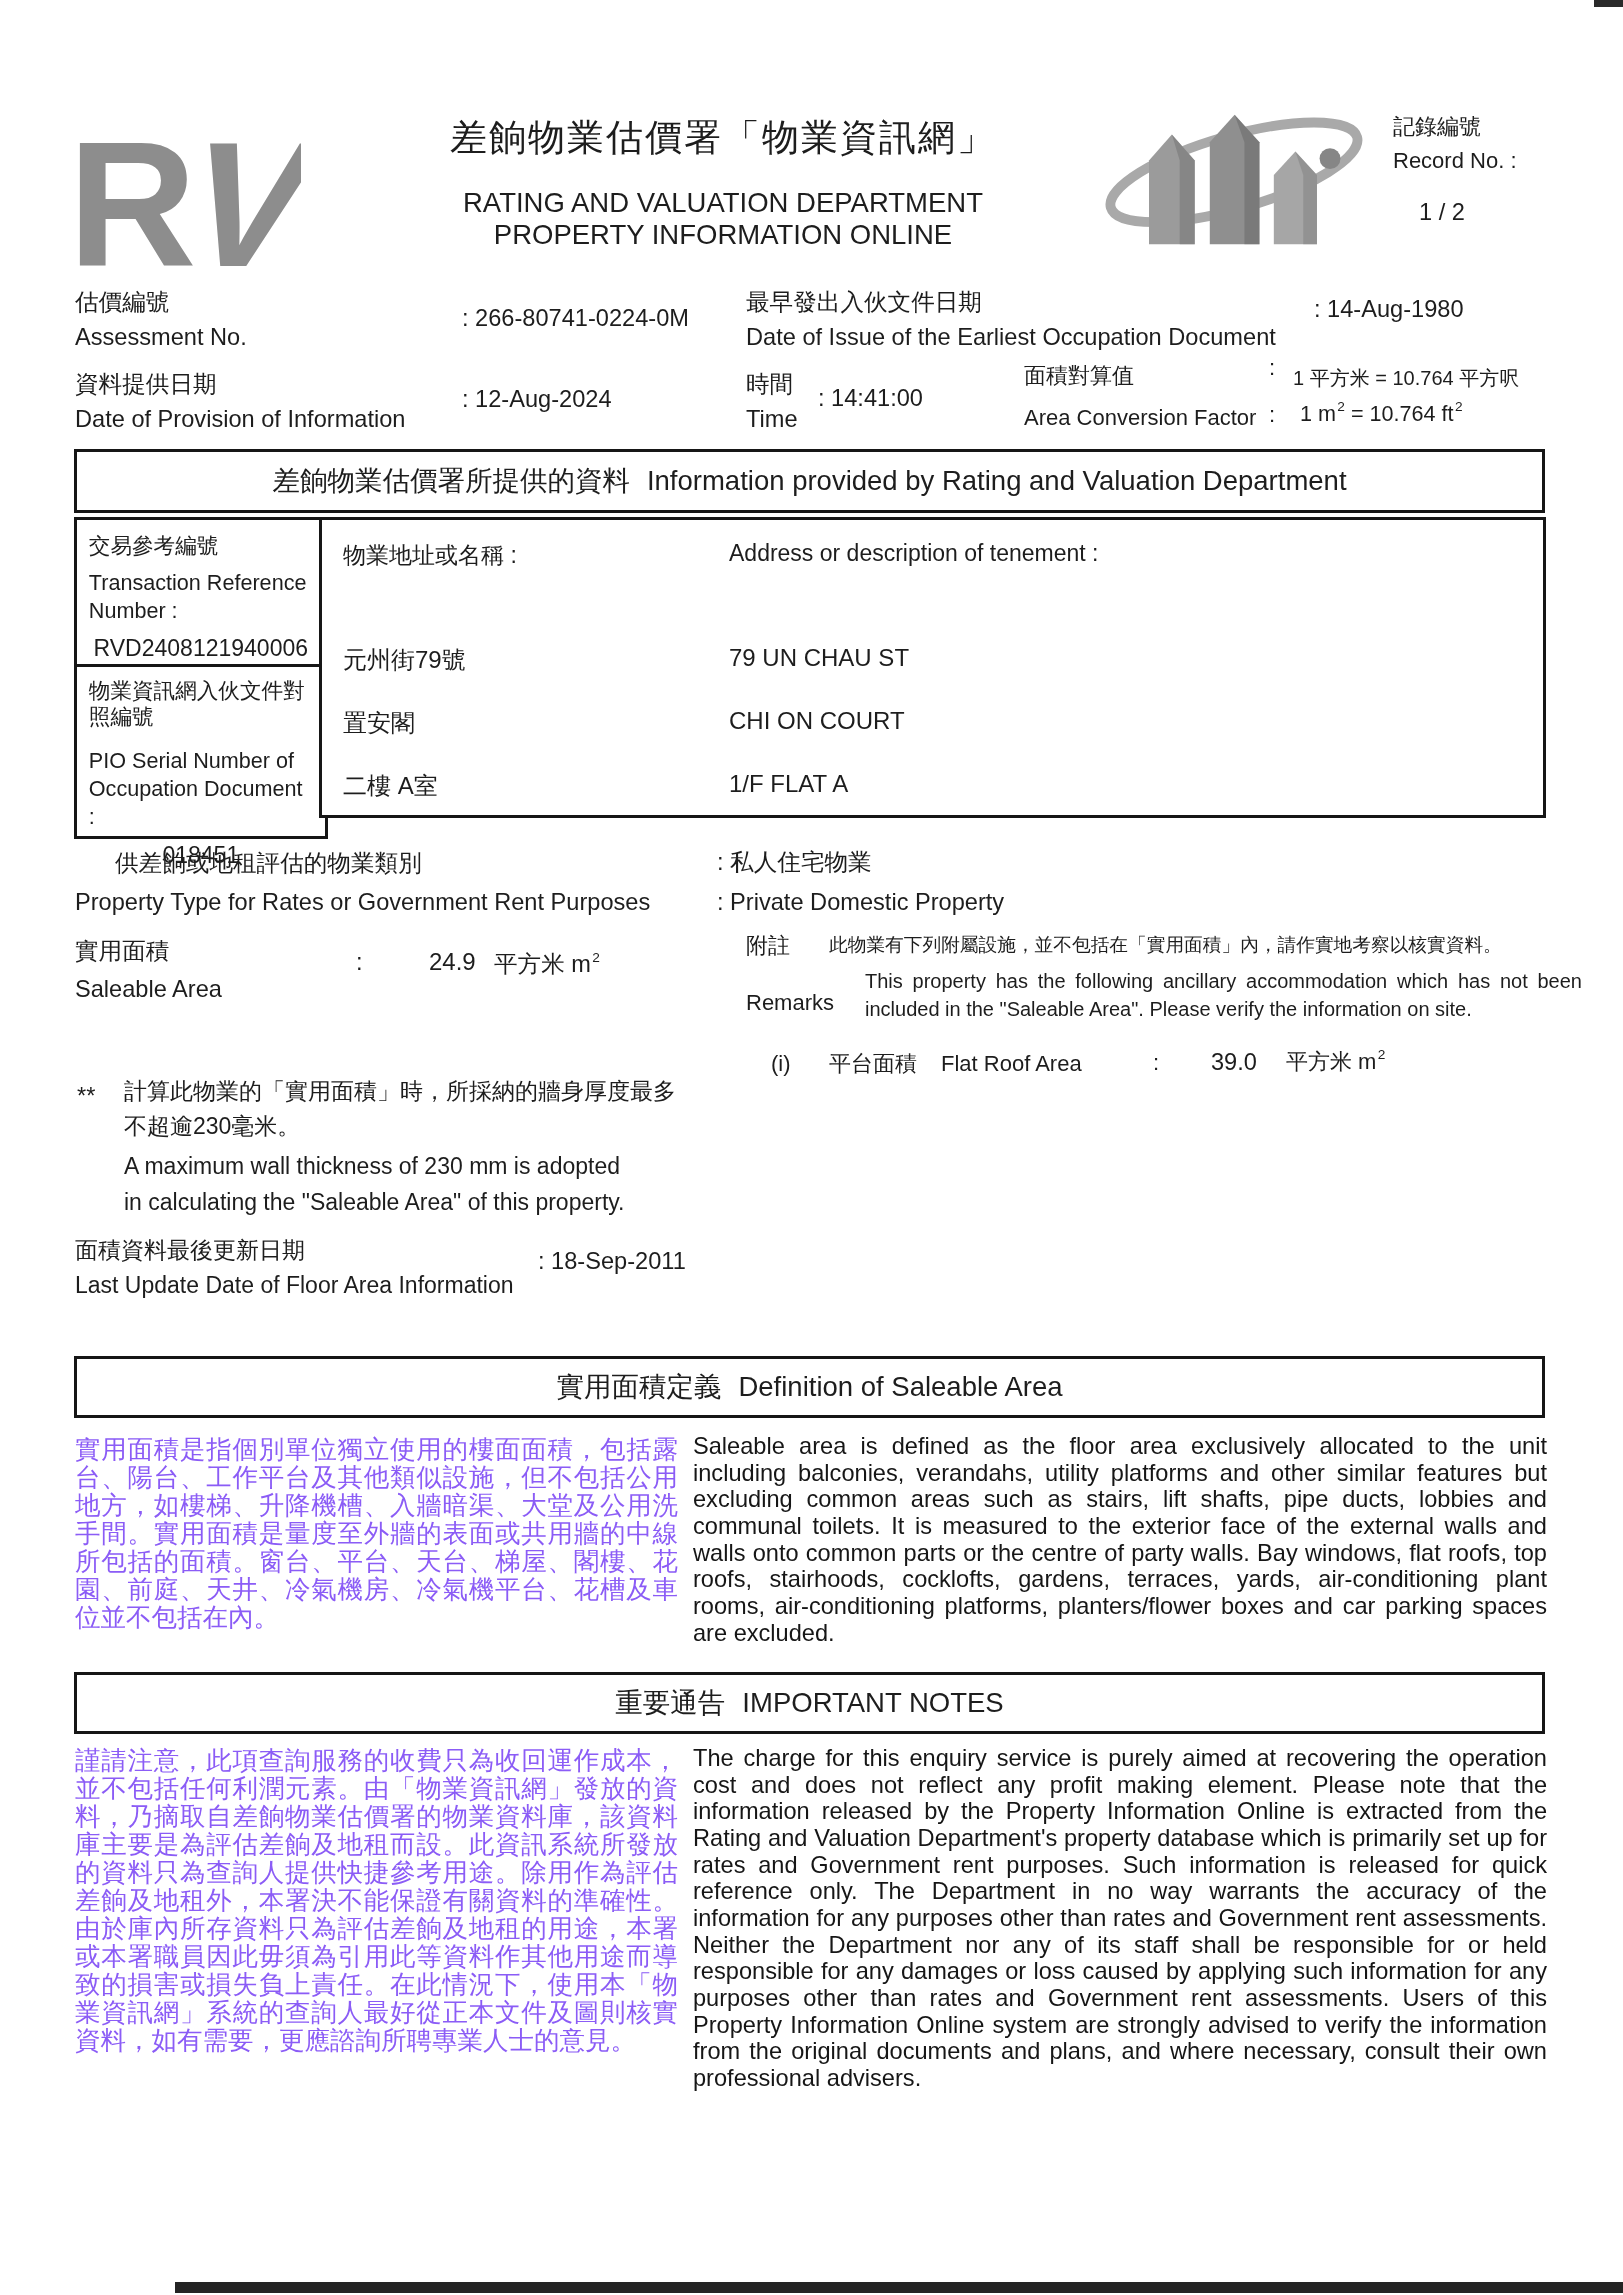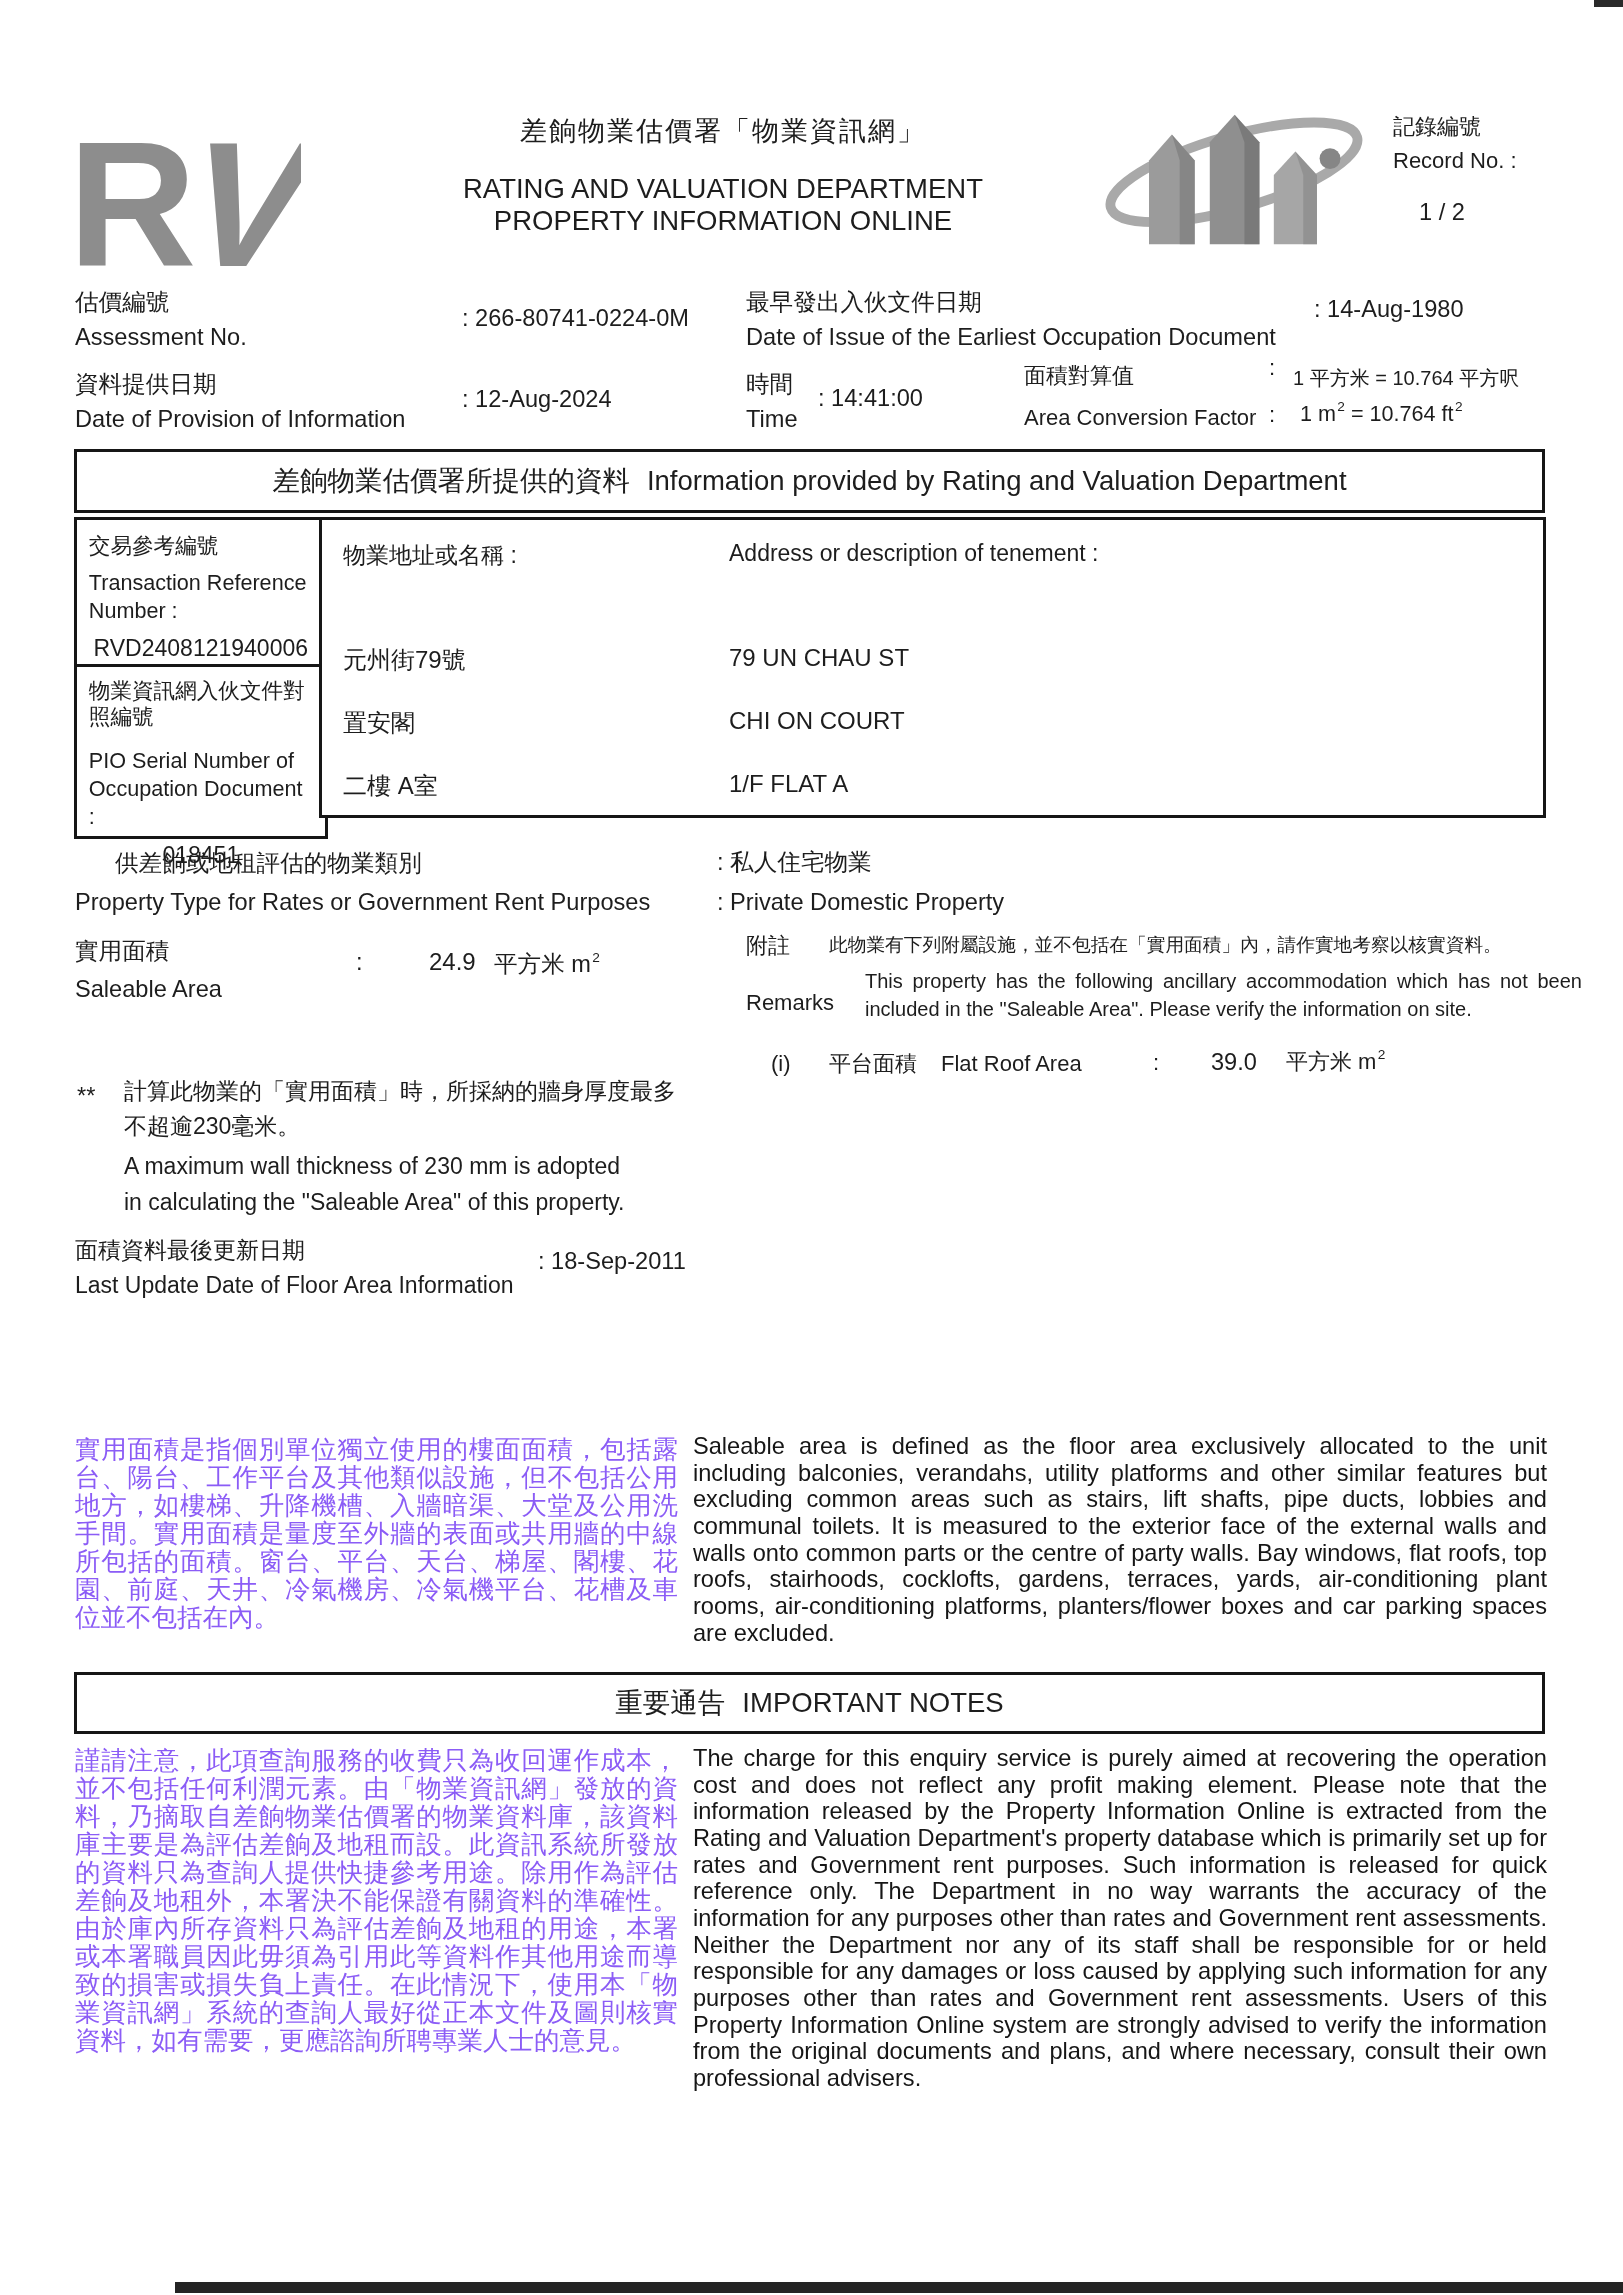--- a/index.html
+++ b/index.html
@@ -5,21 +5,21 @@
   html,body{margin:0;padding:0;background:#ffffff;}
   .page{position:relative;width:1623px;height:2295px;background:#ffffff;
         font-family:"Liberation Sans","DejaVu Sans",sans-serif;color:#1d1d1d;overflow:hidden;}
   .abs{position:absolute;}
   .zh{white-space:nowrap;}
   .sup{font-size:13.7px;position:relative;top:-9.8px;margin-left:1.3px;}
 
   
   #rv-logo{left:72px;top:123px;}
   #title-block{left:340px;top:113px;width:766px;text-align:center;}
-  #title-zh{font-size:27px;letter-spacing:2px;}
+  #title-zh{font-size:37px;letter-spacing:2px;}
   #title-en-wrap{margin-top:23.6px;font-size:27.5px;line-height:1.18;}
   #bld-logo{left:1100px;top:95px;}
   #record{left:1393px;top:110px;font-size:22px;line-height:1.55;}
   #record-val{margin-top:15.7px;padding-left:26px;font-size:23.6px;}
 
   
   .field{position:absolute;font-size:23.6px;line-height:1.5;}
   .val{position:absolute;font-size:23.6px;white-space:nowrap;}
   #f-assess{left:75px;top:285px;}   #v-assess{left:462px;top:305px;}
   #f-prov{left:75px;top:367px;}     #v-prov{left:462px;top:386px;}
@@ -222,20 +222,24 @@
   <div class="wn" id="wn-zh2">不超逾230毫米。</div>
   <div class="wn" id="wn-en1">A maximum wall thickness of 230 mm is adopted</div>
   <div class="wn" id="wn-en2">in calculating the "Saleable Area" of this property.</div>
 
   <div class="field" id="lu-lbl">
     <div class="zh">面積資料最後更新日期</div>
     <div>Last Update Date of Floor Area Information</div>
   </div>
   <div class="val" id="lu-val">: 18-Sep-2011</div>
 
+  <div class="hbox" id="def-box">
+    <span class="zh">實用面積定義</span>
+    <span>Definition of Saleable Area</span>
+  </div>
   <div class="col-zh" id="def-zh">實用面積是指個別單位獨立使用的樓面面積，包括露台、陽台、工作平台及其他類似設施，但不包括公用地方，如樓梯、升降機槽、入牆暗渠、大堂及公用洗手間。實用面積是量度至外牆的表面或共用牆的中線所包括的面積。窗台、平台、天台、梯屋、閣樓、花園、前庭、天井、冷氣機房、冷氣機平台、花槽及車位並不包括在內。</div>
   <div class="col-en" id="def-en">Saleable area is defined as the floor area exclusively allocated to the unit including balconies, verandahs, utility platforms and other similar features but excluding common areas such as stairs, lift shafts, pipe ducts, lobbies and communal toilets.  It is measured to the exterior face of the external walls and walls onto common parts or the centre of party walls.  Bay windows, flat roofs, top roofs, stairhoods, cocklofts, gardens, terraces, yards, air-conditioning plant rooms, air-conditioning platforms, planters/flower boxes and car parking spaces are excluded.</div>
 
   <div class="hbox" id="imp-box">
     <span class="zh">重要通告</span>
     <span>IMPORTANT NOTES</span>
   </div>
   <div class="col-zh" id="imp-zh">謹請注意，此項查詢服務的收費只為收回運作成本，並不包括任何利潤元素。由「物業資訊網」發放的資料，乃摘取自差餉物業估價署的物業資料庫，該資料庫主要是為評估差餉及地租而設。此資訊系統所發放的資料只為查詢人提供快捷參考用途。除用作為評估差餉及地租外，本署決不能保證有關資料的準確性。由於庫內所存資料只為評估差餉及地租的用途，本署或本署職員因此毋須為引用此等資料作其他用途而導致的損害或損失負上責任。在此情況下，使用本「物業資訊網」系統的查詢人最好從正本文件及圖則核實資料，如有需要，更應諮詢所聘專業人士的意見。</div>
   <div class="col-en" id="imp-en">The charge for this enquiry service is purely aimed at recovering the operation cost and does not reflect any profit making element. Please note that the information released by the Property Information Online is extracted from the Rating and Valuation Department's property database which is primarily set up for rates and Government rent purposes. Such information is released for quick reference only. The Department in no way warrants the accuracy of the information for any purposes other than rates and Government rent assessments. Neither the Department nor any of its staff shall be responsible for or held responsible for any damages or loss caused by applying such information for any purposes other than rates and Government rent assessments. Users of this Property Information Online system are strongly advised to verify the information from the original documents and plans, and where necessary, consult their own professional advisers.</div>
 

